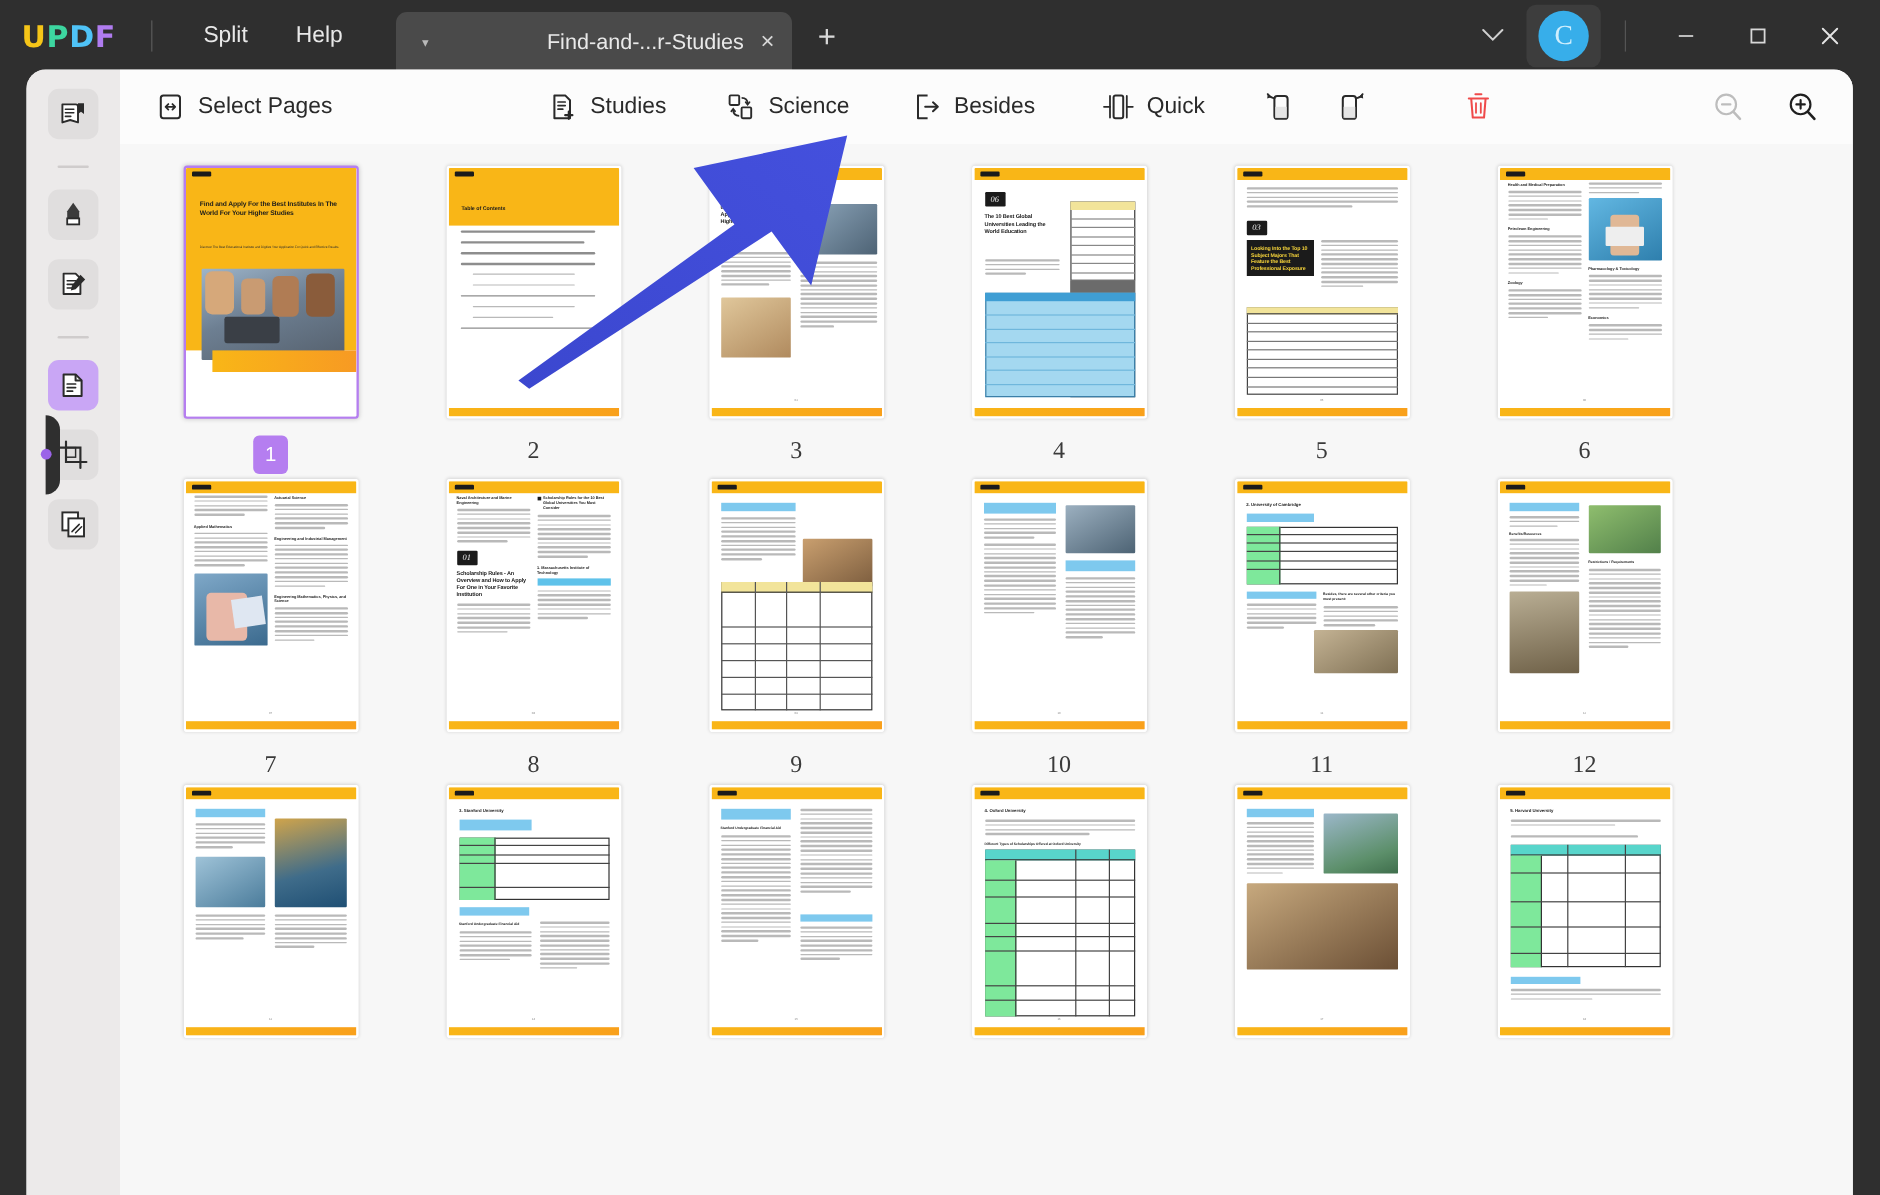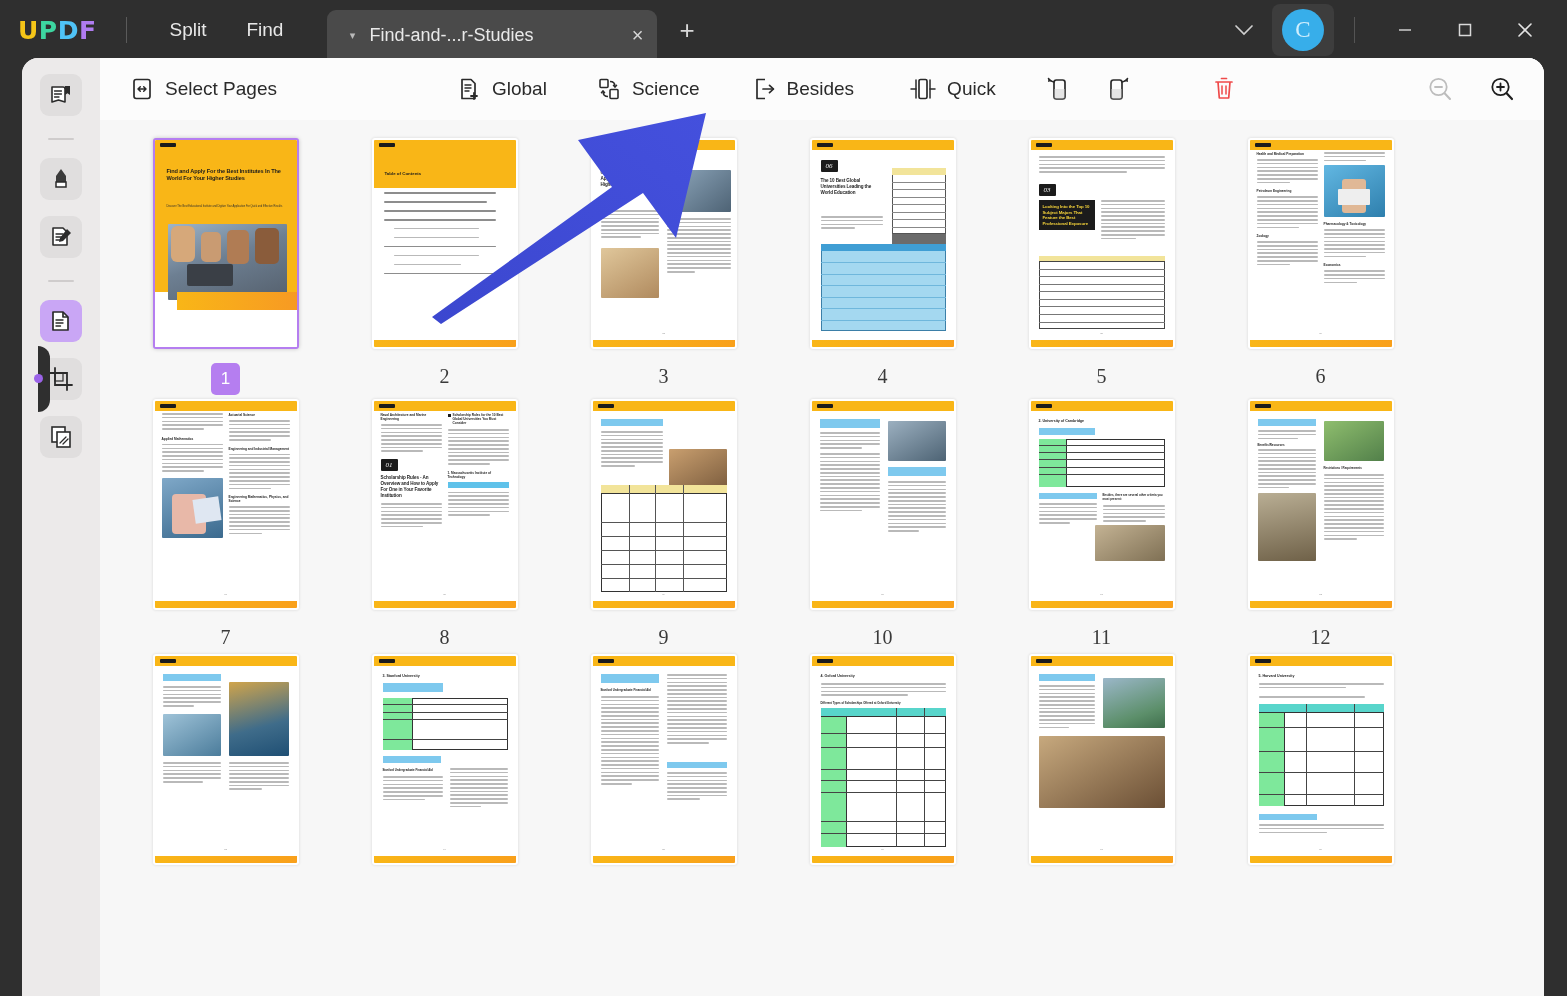--- a/index.html
+++ b/index.html
@@ -56,21 +56,21 @@
     padding: 0 14px;
     align-self: flex-end;
     min-width: 330px;
   }
   .tab-caret {
     color:#b9b9b9; font-size:11px; margin-right:6px;
     width:22px; text-align:center;
   }
   .tab-title {
     color:#e9e9e9; font-size:18px;
-    flex:1; text-align:left;
+    flex:1; text-align:right;
     white-space:nowrap; overflow:hidden;
   }
   .tab-close { color:#d7d7d7; font-size:20px; margin-left:14px; cursor:pointer; }
   .tab-new { color:#d8d8d8; font-size:26px; margin-left:22px; cursor:pointer; font-weight:300;}
 
   .tb-right {
     margin-left:auto; display:flex; align-items:center; height:100%;
     padding-right: 12px;
   }
   .chev-down {
@@ -271,21 +271,21 @@
 
   <div class="titlebar">
     <div class="logo">
       <span>U</span>
       <span>P</span>
       <span>D</span>
       <span>F</span>
     </div>
     <div class="vdiv"></div>
     <div class="menu-item">Split</div>
-    <div class="menu-item">Find</div>
+    <div class="menu-item">Help</div>
 
     <div class="tab">
       <div class="tab-caret">▾</div>
       <div class="tab-title">Find-and-...r-Studies</div>
       <div class="tab-close">×</div>
     </div>
     <div class="tab-new">+</div>
 
     <div class="tb-right">
       <div class="chev-down">
@@ -379,21 +379,21 @@
         <div class="tool-gap-a"></div>
 
         <div class="tool">
           <span>
             <svg width="24" height="24" viewBox="0 0 24 24">
               <path d="M5 2.5 h9 l4 4 v15 h-13 z" fill="none" stroke="#2a2a2a" stroke-width="1.7" stroke-linejoin="round"></path>
               <path d="M8 8 h6 M8 11 h6 M8 14 h4" stroke="#2a2a2a" stroke-width="1.4" stroke-linecap="round"></path>
               <path d="M17 16 v6 M14 19 h6" stroke="#2a2a2a" stroke-width="1.8" stroke-linecap="round"></path>
             </svg>
           </span>
-          <span>Global</span>
+          <span>Studies</span>
         </div>
 
         <div class="tool-gap-b"></div>
 
         <div class="tool">
           <span>
             <svg width="24" height="24" viewBox="0 0 24 24">
               <rect x="3" y="2.5" width="8" height="8" rx="1" fill="none" stroke="#2a2a2a" stroke-width="1.6"></rect>
               <rect x="13" y="12.5" width="8" height="9" rx="1" fill="none" stroke="#2a2a2a" stroke-width="1.6"></rect>
               <path d="M13 4.5 q5 0 5 5" fill="none" stroke="#2a2a2a" stroke-width="1.5"></path>

